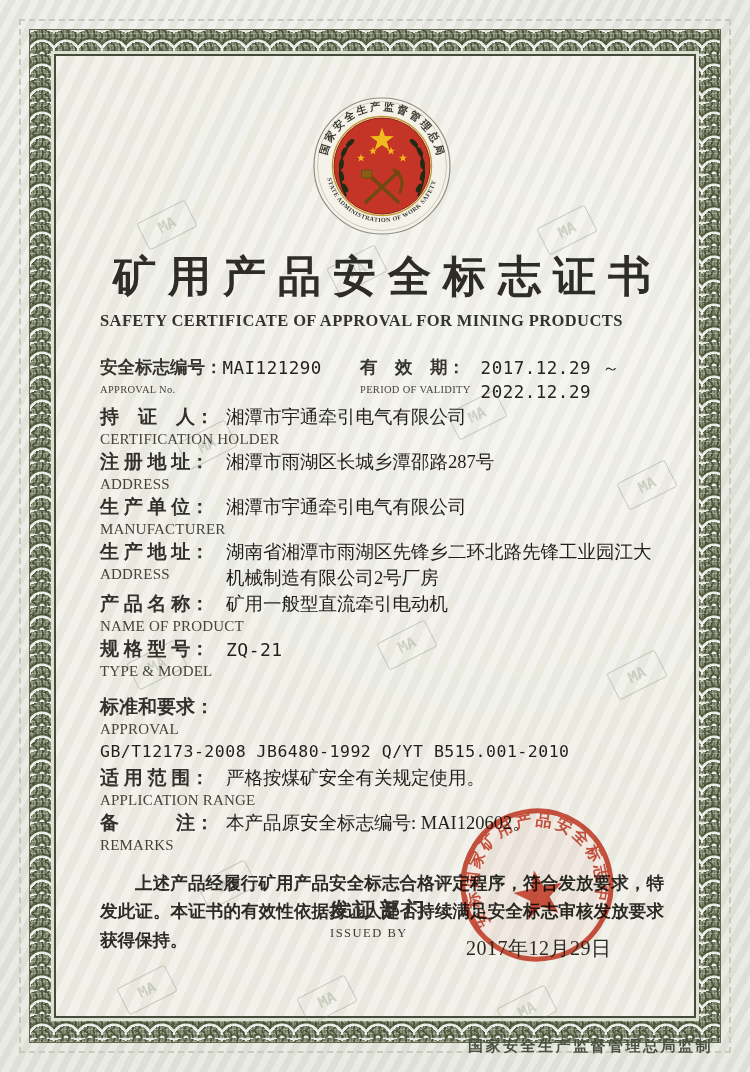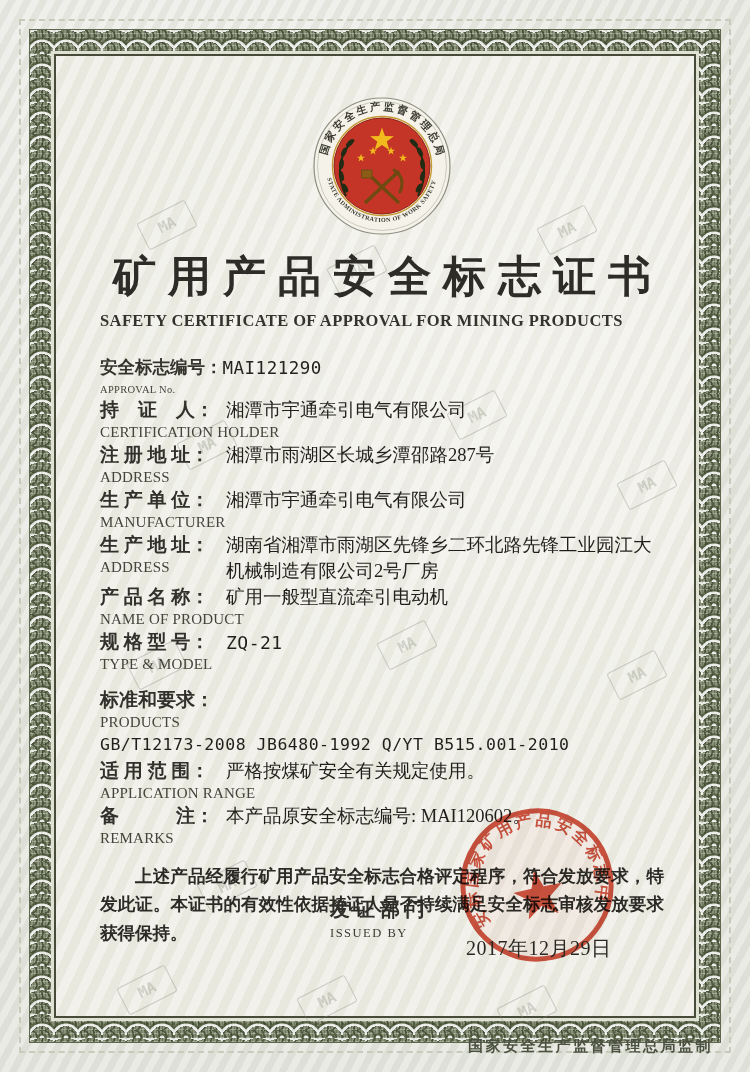--- a/index.html
+++ b/index.html
@@ -164,20 +164,27 @@
     <div class="subtitle">SAFETY CERTIFICATE OF APPROVAL FOR MINING PRODUCTS</div>
 
     <div class="top-row">
       <div class="tr-left">
         <div class="lbl-block">
           <span class="zh-label">安全标志编号：</span>
           <span class="en-label">APPROVAL No.</span>
         </div>
         <div class="mono-val">MAI121290</div>
       </div>
+      <div class="tr-right">
+        <div class="lbl-block">
+          <span class="zh-label">有　效　期：</span>
+          <span class="en-label">PERIOD OF VALIDITY</span>
+        </div>
+        <div class="mono-val" style="margin-left:10px">2017.12.29 ～2022.12.29</div>
+      </div>
     </div>
 
     <div class="fields">
       <div class="field-row">
         <div class="f-lbl"><span class="f-zh">持　证　人：</span><span class="f-en">CERTIFICATION HOLDER</span></div>
         <div class="f-val">湘潭市宇通牵引电气有限公司</div>
       </div>
       <div class="field-row">
         <div class="f-lbl"><span class="f-zh">注 册 地 址：</span><span class="f-en">ADDRESS</span></div>
         <div class="f-val">湘潭市雨湖区长城乡潭邵路287号</div>
@@ -192,21 +199,21 @@
       </div>
       <div class="field-row">
         <div class="f-lbl"><span class="f-zh">产 品 名 称：</span><span class="f-en">NAME OF PRODUCT</span></div>
         <div class="f-val">矿用一般型直流牵引电动机</div>
       </div>
       <div class="field-row">
         <div class="f-lbl"><span class="f-zh">规 格 型 号：</span><span class="f-en">TYPE &amp; MODEL</span></div>
         <div class="f-val mono-val" style="font-size:18px">ZQ-21</div>
       </div>
       <div class="field-row gap-before">
-        <div class="f-lbl"><span class="f-zh">标准和要求：</span><span class="f-en">PRODUCTS</span></div>
+        <div class="f-lbl"><span class="f-zh">标准和要求：</span><span class="f-en">APPROVAL</span></div>
         <div class="f-val mono-val" style="font-size:16.5px">GB/T12173-2008 JB6480-1992 Q/YT B515.001-2010</div>
       </div>
       <div class="field-row">
         <div class="f-lbl"><span class="f-zh">适 用 范 围：</span><span class="f-en">APPLICATION RANGE</span></div>
         <div class="f-val">严格按煤矿安全有关规定使用。</div>
       </div>
       <div class="field-row">
         <div class="f-lbl"><span class="f-zh">备　　　注：</span><span class="f-en">REMARKS</span></div>
         <div class="f-val">本产品原安全标志编号: MAI120602。</div>
       </div>

